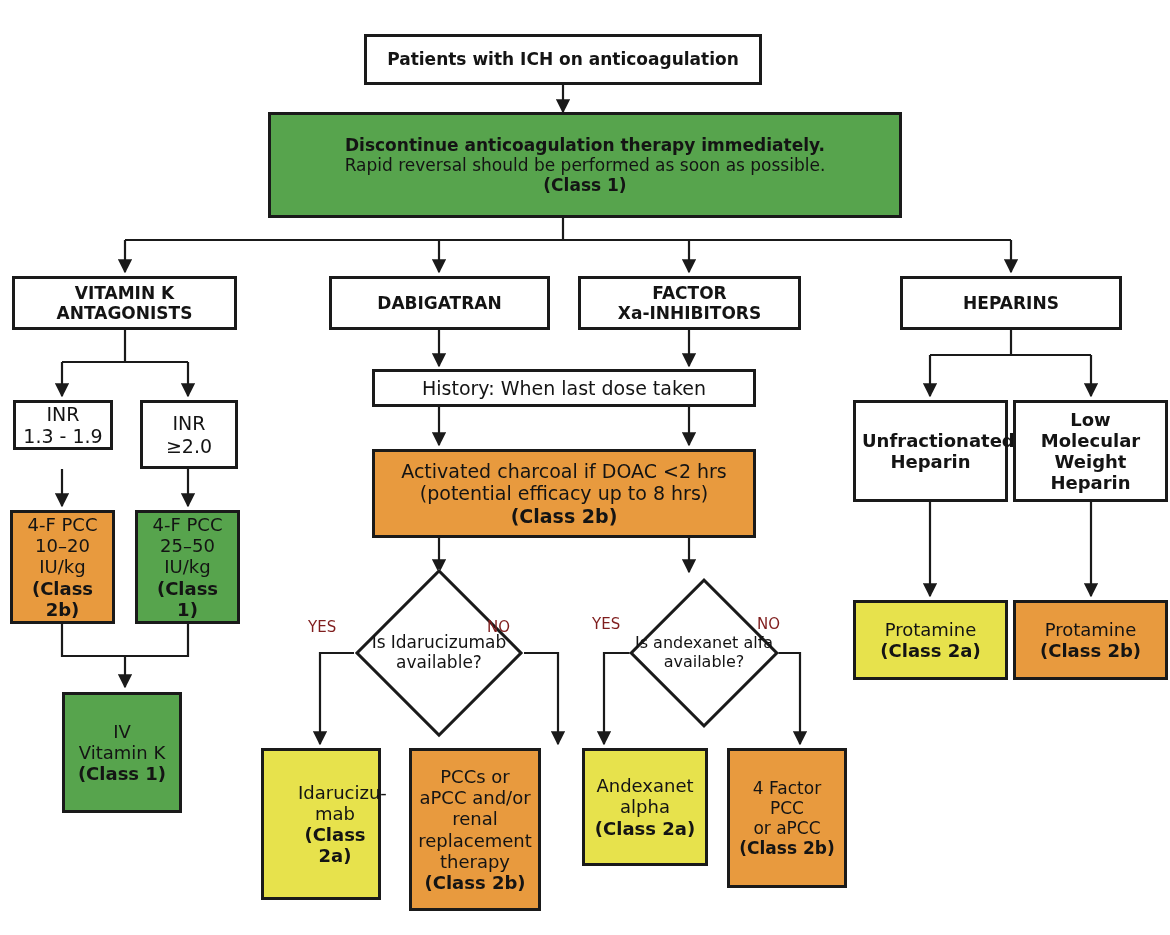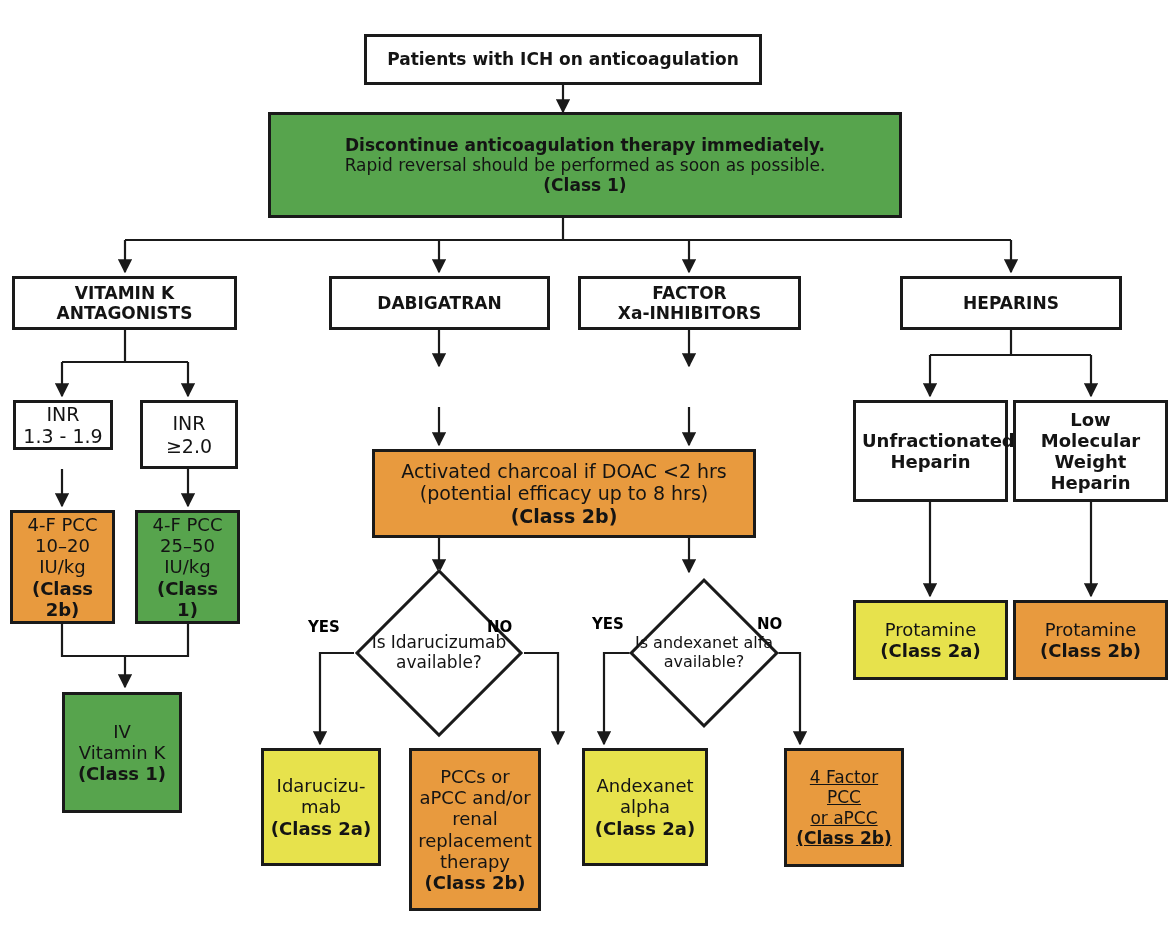--- a/index.html
+++ b/index.html
@@ -68,22 +68,22 @@
   .diamond .dtext {
     position: relative;
     z-index: 2;
     text-align: center;
     line-height: 1.16;
     color: #141414;
     width: 100%;
   }
   .edge-label {
     position: absolute;
-    font-weight: bold;
-    color: #000000;
+    font-weight: normal;
+    color: #7f1d1d;
     white-space: nowrap;
   }
   .t15 { font-size: 15px; }
   .t16 { font-size: 16px; }
   .t17 { font-size: 17px; }
   .t18 { font-size: 18px; }
   .t19 { font-size: 19px; }
 </style>
 </head>
 <body>
@@ -193,20 +193,23 @@
     <span class="ln t18">IU/kg</span>
     <span class="ln b t18">(Class 1)</span>
   </div>
 
   <div class="node fill-green" style="left:62px; top:692px; width:120px; height:121px;">
     <span class="ln t18">IV</span>
     <span class="ln t18">Vitamin K</span>
     <span class="ln b t18">(Class 1)</span>
   </div>
 
+  <div class="node fill-white" style="left:372px; top:369px; width:384px; height:38px;">
+    <span class="ln t19">History: When last dose taken</span>
+  </div>
 
   <div class="node fill-orange" style="left:372px; top:449px; width:384px; height:89px;">
     <span class="ln t19">Activated charcoal if DOAC &lt;2 hrs</span>
     <span class="ln t19">(potential efficacy up to 8 hrs)</span>
     <span class="ln b t19">(Class 2b)</span>
   </div>
 
   <div class="diamond" style="left:334px; top:578px; width:210px; height:150px;">
     <div class="dshape" style="width:119px; height:119px;"></div>
     <div class="dtext">
@@ -223,42 +226,42 @@
     <div class="dtext">
       <span class="ln t16">Is</span>
       <span class="ln t16">andexanet</span>
       <span class="ln t16">alfa</span>
       <span class="ln t16">available?</span>
     </div>
   </div>
   <span class="edge-label t15" style="left:592px; top:615px;">YES</span>
   <span class="edge-label t15" style="left:757px; top:615px;">NO</span>
 
-  <div class="node fill-yellow" style="left:261px; top:748px; width:120px; height:118px;">
+  <div class="node fill-yellow" style="left:261px; top:748px; width:120px; height:152px;padding-left:34px;">
     <span class="ln t18">Idarucizu-</span>
     <span class="ln t18">mab</span>
     <span class="ln b t18">(Class 2a)</span>
   </div>
 
   <div class="node fill-orange" style="left:409px; top:748px; width:132px; height:163px;">
     <span class="ln t18">PCCs or</span>
     <span class="ln t18">aPCC and/or</span>
     <span class="ln t18">renal</span>
     <span class="ln t18">replacement</span>
     <span class="ln t18">therapy</span>
     <span class="ln b t18">(Class 2b)</span>
   </div>
 
   <div class="node fill-yellow" style="left:582px; top:748px; width:126px; height:118px;">
     <span class="ln t18">Andexanet</span>
     <span class="ln t18">alpha</span>
     <span class="ln b t18">(Class 2a)</span>
   </div>
 
-  <div class="node fill-orange" style="left:784px; top:748px; width:120px; height:119px;text-decoration:underline;">
+  <div class="node fill-orange" style="left:727px; top:748px; width:120px; height:140px;">
     <span class="ln t17">4 Factor PCC</span>
     <span class="ln t17">or aPCC</span>
     <span class="ln b t17">(Class 2b)</span>
   </div>
 
   <div class="node fill-white" style="left:853px; top:400px; width:155px; height:102px;">
     <span class="ln b t18">Unfractionated</span>
     <span class="ln b t18">Heparin</span>
   </div>
 

